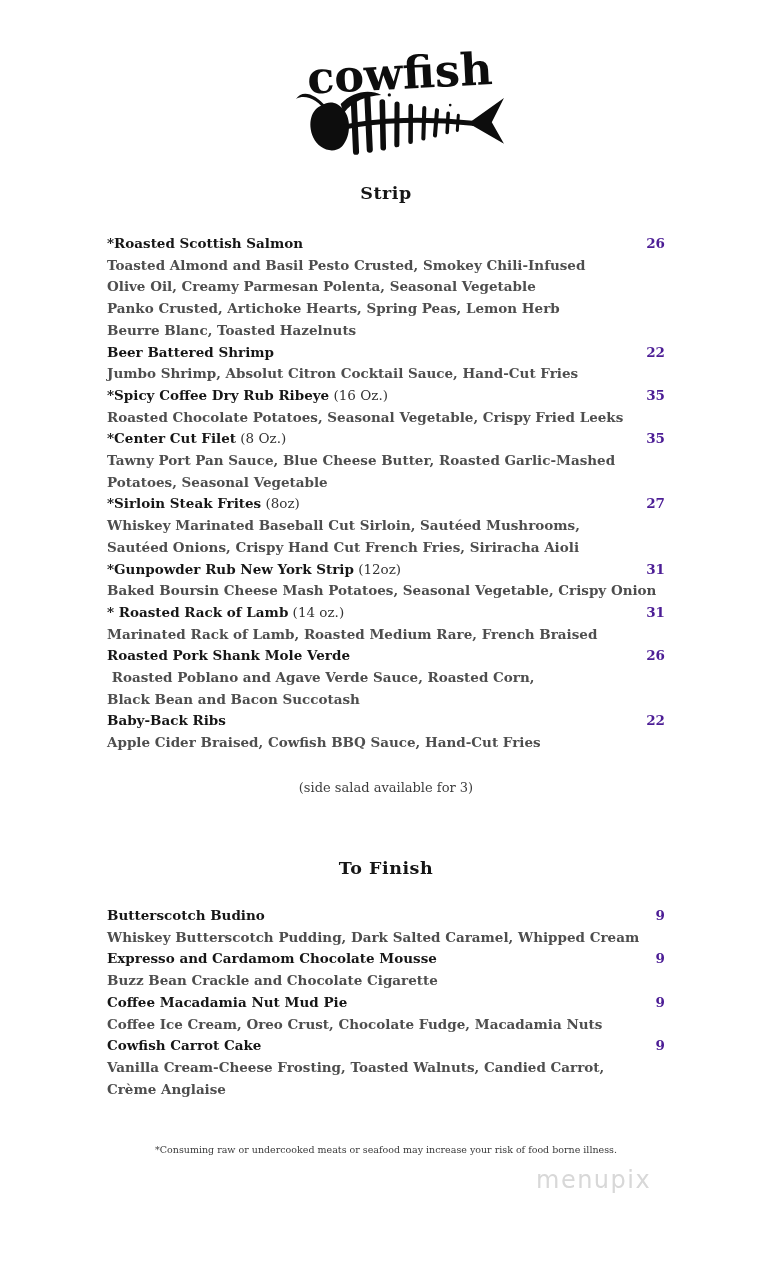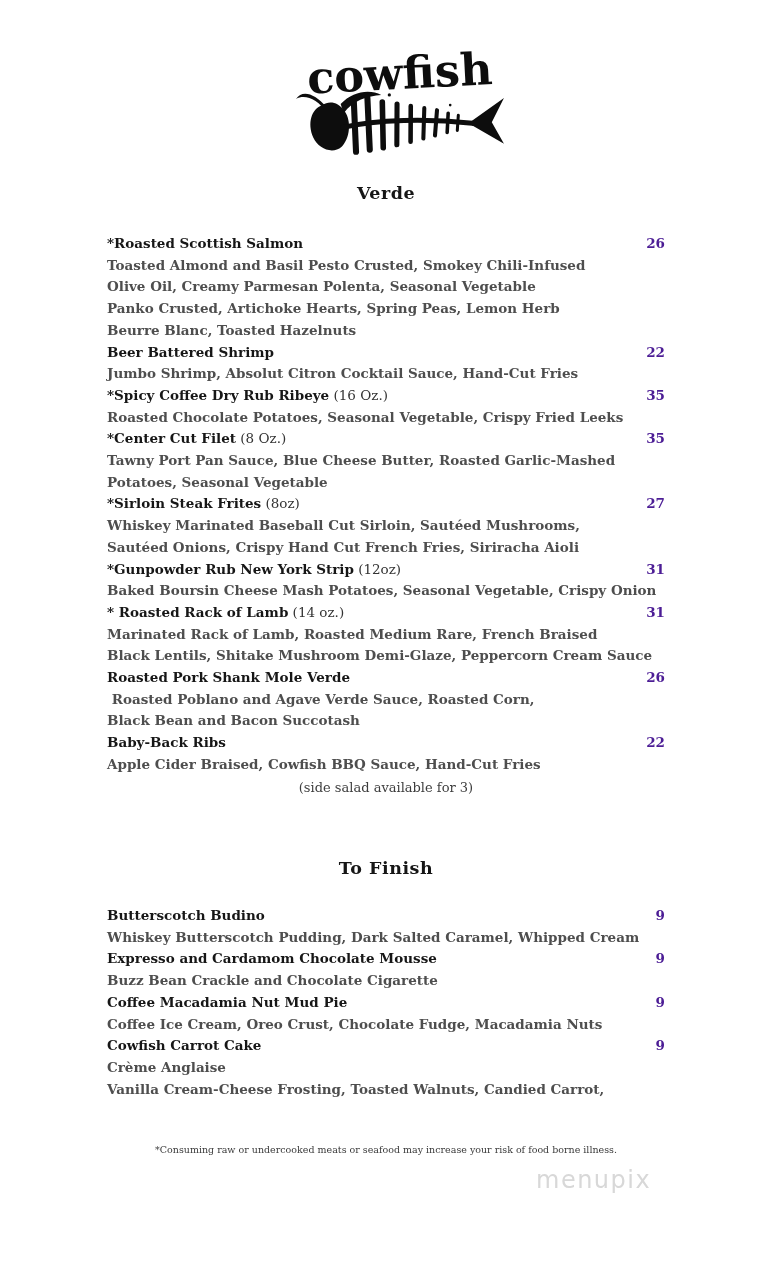--- a/index.html
+++ b/index.html
@@ -104,21 +104,21 @@
       </g>
 
       <path d="M170,80 L205,55 L193,79 L205,100 Z"></path>
 
       <circle cx="92" cy="52" r="1.6"></circle>
       <circle cx="152" cy="62" r="1.3"></circle>
     </g>
   </svg>
 </div>
 
-<div class="section-title title-main">Verde</div>
+<div class="section-title title-main">Strip</div>
 
 <div class="menu-list list-main">
     <div class="item-row">
       <span class="item-name">*Roasted Scottish Salmon</span>
       <span class="item-price">26</span>
     </div>
     <div class="item-desc">Toasted Almond and Basil Pesto Crusted, Smokey Chili-Infused</div>
     <div class="item-desc">Olive Oil, Creamy Parmesan Polenta, Seasonal Vegetable</div>
     <div class="item-desc">Panko Crusted, Artichoke Hearts, Spring Peas, Lemon Herb</div>
     <div class="item-desc">Beurre Blanc, Toasted Hazelnuts</div>
@@ -147,21 +147,20 @@
     <div class="item-row">
       <span class="item-name">*Gunpowder Rub New York Strip<span class="item-size"> (12oz)</span></span>
       <span class="item-price">31</span>
     </div>
     <div class="item-desc">Baked Boursin Cheese Mash Potatoes, Seasonal Vegetable, Crispy Onion</div>
     <div class="item-row">
       <span class="item-name">* Roasted Rack of Lamb<span class="item-size"> (14 oz.)</span></span>
       <span class="item-price">31</span>
     </div>
     <div class="item-desc">Marinated Rack of Lamb, Roasted Medium Rare, French Braised</div>
-    <div class="item-desc">Black Lentils, Shitake Mushroom Demi-Glaze, Peppercorn Cream Sauce</div>
     <div class="item-row">
       <span class="item-name">Roasted Pork Shank Mole Verde</span>
       <span class="item-price">26</span>
     </div>
     <div class="item-desc"> Roasted Poblano and Agave Verde Sauce, Roasted Corn,</div>
     <div class="item-desc">Black Bean and Bacon Succotash</div>
     <div class="item-row">
       <span class="item-name">Baby-Back Ribs</span>
       <span class="item-price">22</span>
     </div>
@@ -185,19 +184,19 @@
     <div class="item-desc">Buzz Bean Crackle and Chocolate Cigarette</div>
     <div class="item-row">
       <span class="item-name">Coffee Macadamia Nut Mud Pie</span>
       <span class="item-price">9</span>
     </div>
     <div class="item-desc">Coffee Ice Cream, Oreo Crust, Chocolate Fudge, Macadamia Nuts</div>
     <div class="item-row">
       <span class="item-name">Cowfish Carrot Cake</span>
       <span class="item-price">9</span>
     </div>
+    <div class="item-desc">Vanilla Cream-Cheese Frosting, Toasted Walnuts, Candied Carrot,</div>
     <div class="item-desc">Crème Anglaise</div>
-    <div class="item-desc">Vanilla Cream-Cheese Frosting, Toasted Walnuts, Candied Carrot,</div>
   </div>
 
 <div class="footnote">*Consuming raw or undercooked meats or seafood may increase your risk of food borne illness.</div>
 
 <div class="watermark">menupix</div>
 
 </body></html>

